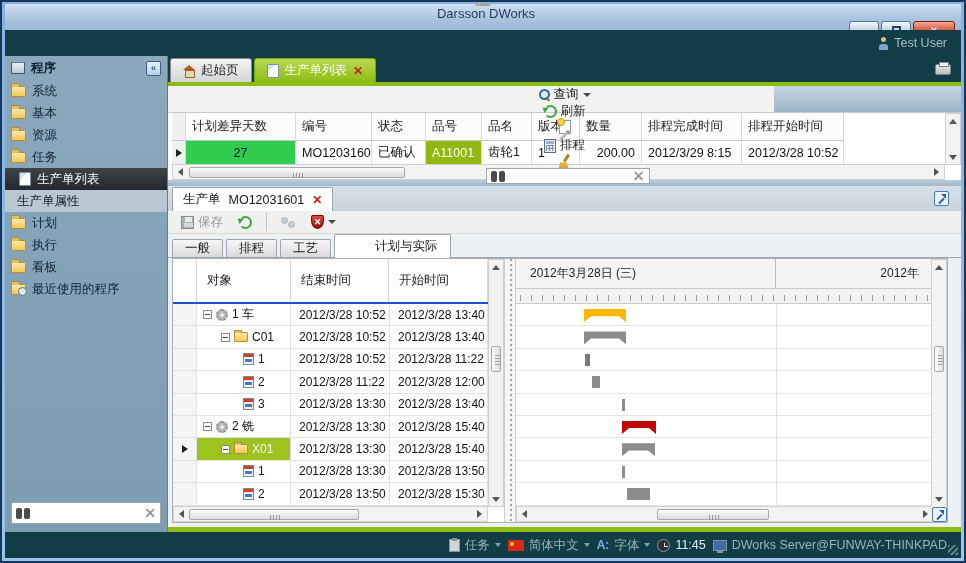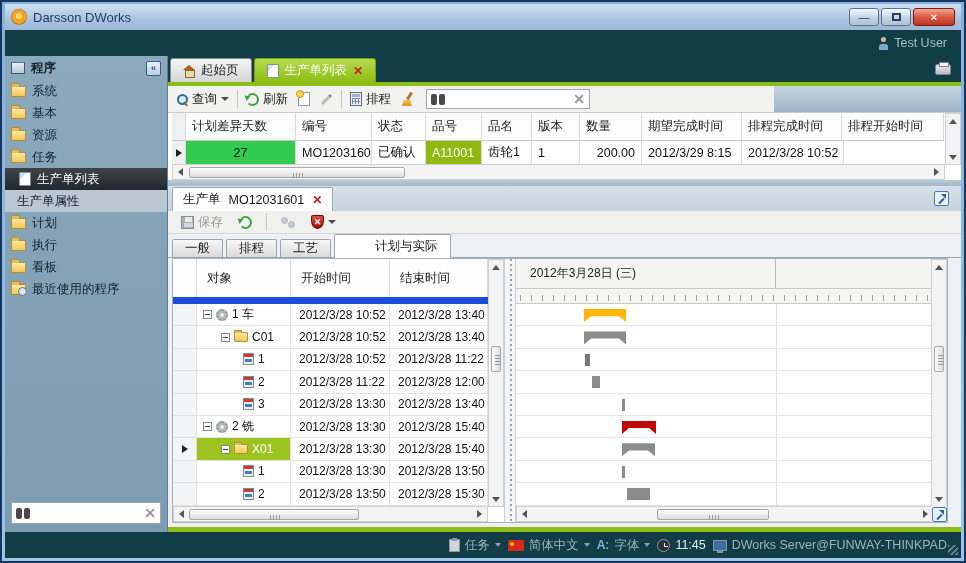--- a/index.html
+++ b/index.html
@@ -1,21 +1,21 @@
 <!DOCTYPE html>
 <html><head>
 <meta charset="utf-8">
 <style>
   *{box-sizing:border-box;margin:0;padding:0;font-family:"Liberation Sans",sans-serif;}
   html,body{background:#d7e4ef;}
   .frame{position:relative;width:966px;height:563px;background:#16365c;overflow:hidden;}
   .glow{position:absolute;inset:2px;background:linear-gradient(to bottom,#86b0dd,#9cc3e8);}
   
   .titlebar{position:absolute;left:5px;top:4px;width:956px;height:26px;
-    background:linear-gradient(to bottom,#cfe0f2,#a9c3de 60%,#9cb8d8);display:flex;align-items:center;padding:0 6px;}
+    background:linear-gradient(to bottom,#cfe0f2,#a9c3de 60%,#9cb8d8);display:flex;align-items:center;padding:0 6px;flex-direction:column;}
   .title-text{font-size:13px;color:#1d3a5f;margin-left:6px;}
   .logo-gear{width:16px;height:16px;border-radius:50%;background:radial-gradient(circle at 50% 45%,#ffd76e 0 30%,#f0a62c 31% 70%,#c77b1c 71%);border:1px dotted #a5690f;}
   .winbtns{margin-left:auto;display:flex;gap:2px;}
   .winbtn{width:30px;height:18px;border:1px solid #5a728e;border-radius:3px;
     background:linear-gradient(to bottom,#f4f8fc,#c3d2e2 55%,#b0c2d6);display:flex;align-items:center;justify-content:center;
     font-size:11px;color:#28415f;line-height:1;}
   .winbtn.close{width:42px;background:linear-gradient(to bottom,#f0a794,#d95b41 50%,#b83420);border-color:#7c1d10;color:#fff;font-weight:bold;}
   .maxglyph{width:9px;height:8px;border:2px solid #28415f;}
   
   .menubar{position:absolute;left:5px;top:30px;width:956px;height:26px;background:#113d47;display:flex;align-items:center;padding:0 14px;}
@@ -55,21 +55,21 @@
   .tab.active{background:linear-gradient(#b8d94f,#8cbd14);color:#fff;border:1px solid #79a410;border-bottom:none;}
   .tab-close{color:#c41f1f;font-weight:bold;font-size:12px;}
   .icon-home{width:12px;height:11px;position:relative;}
   .icon-home:before{content:"";position:absolute;left:0;top:0;border-left:6px solid transparent;border-right:6px solid transparent;border-bottom:5px solid #b35b1f;}
   .icon-home:after{content:"";position:absolute;left:2px;top:5px;width:8px;height:6px;background:#e8d9a8;border:1px solid #8a6a3a;}
   .icon-printer{width:16px;height:11px;background:linear-gradient(#e8e8e8,#b9bec2);border:1px solid #7d868c;border-radius:2px;position:relative;margin-left:auto;margin-right:10px;align-self:center;}
   .icon-printer:before{content:"";position:absolute;left:3px;top:-3px;width:8px;height:3px;background:#f4f4f4;border:1px solid #7d868c;}
   .greenline{position:absolute;left:0;top:26px;width:100%;height:4px;background:#8cbd14;}
   
   .toolbar{position:absolute;left:0;top:30px;width:100%;height:26px;display:flex;align-items:center;
-    background:linear-gradient(to right,#f2f2f0 0 606px,#bccddb 606px),linear-gradient(#f2f2f0,#e8e8e6);padding:0 4px;}
+    background:linear-gradient(to right,#f2f2f0 0 606px,#bccddb 606px),linear-gradient(#f2f2f0,#e8e8e6);padding:0 4px;flex-direction:column;}
   .tb-right-fill{position:absolute;left:606px;right:0;top:0;height:100%;background:linear-gradient(#c5d4e1,#9db4c6);}
   .tb-btn{display:flex;align-items:center;gap:4px;padding:0 5px;height:22px;font-size:12.5px;color:#222;position:relative;z-index:1;}
   .tb-sep{width:1px;height:18px;background:#c2c2c2;margin:0 3px;z-index:1;}
   .caret-down{width:0;height:0;border-left:4px solid transparent;border-right:4px solid transparent;border-top:4px solid #4a4a4a;display:inline-block;}
   .icon-mag{width:11px;height:11px;position:relative;}
   .icon-mag:before{content:"";position:absolute;left:0;top:0;width:7px;height:7px;border:2px solid #2d6b9e;border-radius:50%;background:#d9ecf7;}
   .icon-mag:after{content:"";position:absolute;right:0;bottom:0;width:5px;height:2px;background:#8a6a3a;transform:rotate(45deg);}
   .icon-refresh{width:13px;height:13px;border:2px solid #3aa63a;border-left-color:transparent;border-radius:50%;position:relative;}
   .icon-refresh:after{content:"";position:absolute;left:-4px;top:-1px;border-top:3px solid transparent;border-bottom:3px solid transparent;border-right:5px solid #3aa63a;transform:rotate(40deg);}
   .icon-newpage{width:12px;height:14px;background:linear-gradient(135deg,#cfe0ef 0 28%,#fff 29%);border:1px solid #8b9aa7;position:relative;}
@@ -128,21 +128,21 @@
   .icon-node{width:14px;height:12px;position:relative;opacity:.55;}
   .icon-node:before{content:"";position:absolute;left:0;top:1px;width:5px;height:5px;border-radius:50%;background:#9fb0c0;border:1px solid #7a8a98;}
   .icon-node:after{content:"";position:absolute;right:0;bottom:0;width:5px;height:5px;border-radius:50%;background:#9fb0c0;border:1px solid #7a8a98;box-shadow:-7px-0 0 #9fb0c0;}
   .icon-shield{width:13px;height:14px;background:linear-gradient(#e04a3a,#9c1208);border-radius:2px 2px 50% 50%/2px 2px 60% 60%;border:1px solid #6e0e06;color:#fff;font-size:9px;font-weight:bold;display:flex;align-items:center;justify-content:center;line-height:1;}
   .itabs{position:absolute;left:0;top:48px;width:100%;height:24px;display:flex;align-items:flex-end;padding-left:4px;border-bottom:1px solid #9aa7b2;}
   .itab{height:18px;padding:0 12px;display:flex;align-items:center;font-size:12.5px;color:#222;background:linear-gradient(#f7f7f7,#dadada);border:1px solid #9aa7b2;border-bottom:none;border-radius:2px 2px 0 0;margin-right:3px;}
   .itab.active{height:24px;background:#fff;position:relative;z-index:2;margin-bottom:-1px;padding-left:40px;}
   
   .panes{position:absolute;left:4px;top:72px;width:776px;height:265px;background:#fff;border:1px solid #a8b2ba;display:flex;}
   .treepane{position:relative;width:331px;height:100%;border-right:none;}
-  .tt-head{position:absolute;left:0;top:0;height:45px;display:flex;width:315px;border-bottom:7px solid #1d4ed8;}
+  .tt-head{position:absolute;left:0;top:0;height:45px;display:flex;width:315px;border-bottom:2px solid #1d4ed8;}
   .tt-hc{border-right:1px solid #d9d9d9;display:flex;align-items:center;padding-left:10px;font-size:12.5px;color:#222;background:#fdfdfd;}
   .tt-rows{position:absolute;left:0;top:45px;width:315px;}
   .tt-row{display:flex;height:22.4px;border-bottom:1px solid #e2e2e2;}
   .tc{border-right:1px solid #e2e2e2;display:flex;align-items:center;font-size:12px;color:#111;overflow:hidden;white-space:nowrap;}
   .tc.selcol{justify-content:center;background:#f4f5f6;}
   .tc.obj.sel{background:#9dc41e;color:#fff;}
   .tc.time{padding-left:8px;}
   .expander{width:9px;height:9px;border:1px solid #8a8a8a;background:#fff;position:relative;flex:0 0 auto;margin-right:4px;}
   .expander:before{content:"";position:absolute;left:1px;top:3px;width:5px;height:1px;background:#444;}
   .icon-gear{width:12px;height:12px;border-radius:50%;background:radial-gradient(#e9e9e9 0 30%,#b5bdb5 31%);border:2px dotted #8a948a;flex:0 0 auto;margin-right:4px;}
@@ -320,21 +320,20 @@
     <div class="orders">
       <div class="ord-head" id="ord-head">
           <span class="oc selcol" style="width: 14px;"></span>
           <span class="oc" style="width: 110px;">计划差异天数</span>
           <span class="oc" style="width: 76px;">编号</span>
           <span class="oc" style="width: 54px;">状态</span>
           <span class="oc" style="width: 56px;">品号</span>
           <span class="oc" style="width: 50px;">品名</span>
           <span class="oc" style="width: 48px;">版本</span>
           <span class="oc" style="width: 62px;">数量</span>
-          <span class="oc" style="width: 100px;">期望完成时间</span>
           <span class="oc" style="width: 100px;">排程完成时间</span>
           <span class="oc" style="width: 102px;">排程开始时间</span>
         </div>
       <div class="ord-row" id="ord-row">
           <span class="oc selcol" style="width: 14px;">
             <span class="row-arrow"></span>
           </span>
           <span class="oc center" style="width: 110px; background: rgb(47, 204, 79);">27</span>
           <span class="oc" style="width: 76px;">MO12031601</span>
           <span class="oc" style="width: 54px;">已确认</span>
@@ -399,22 +398,22 @@
           <span class="itab">排程</span>
           <span class="itab">工艺</span>
           <span class="itab active">计划与实际</span>
         </div>
 
       <div class="panes">
         <div class="treepane">
           <div class="tt-head" id="tt-head">
               <span class="tt-hc" style="width: 24px;"></span>
               <span class="tt-hc" style="width: 94px;">对象</span>
+              <span class="tt-hc" style="width: 98px;">结束时间</span>
               <span class="tt-hc" style="width: 99px;">开始时间</span>
-              <span class="tt-hc" style="width: 98px;">结束时间</span>
             </div>
           <div class="tt-rows" id="tt-rows">
               <div class="tt-row">
                 <span class="tc selcol" style="width: 24px;"></span>
                 <span class="tc obj" style="width: 94px; padding-left: 6px;">
                   <span class="expander"></span>
                   <span class="icon-gear"></span>
                   <span>1 车</span>
                 </span>
                 <span class="tc time" style="width: 99px;">2012/3/28 10:52</span>
@@ -518,20 +517,21 @@
               </span>
             <span class="sb-btn" style="right:0">
                 <span class="tri r"></span>
               </span>
           </div>
         </div>
         <div class="splitter"></div>
         <div class="ganttpane">
           <div class="g-head" id="g-head">
               <span class="g-day" style="width: 260px;">2012年3月28日 (三)</span>
+              <span class="g-day right" style="width: 158px;">2012年</span>
             </div>
           <div class="g-ticks"></div>
           <div class="g-rows" id="g-rows">
               <div class="g-row">
                 <span class="gbar summary" style="left: 68px; width: 42px; background: rgb(255, 182, 6);"></span>
               </div>
               <div class="g-row">
                 <span class="gbar summary" style="left: 68px; width: 42px; background: rgb(140, 140, 140);"></span>
               </div>
               <div class="g-row">

